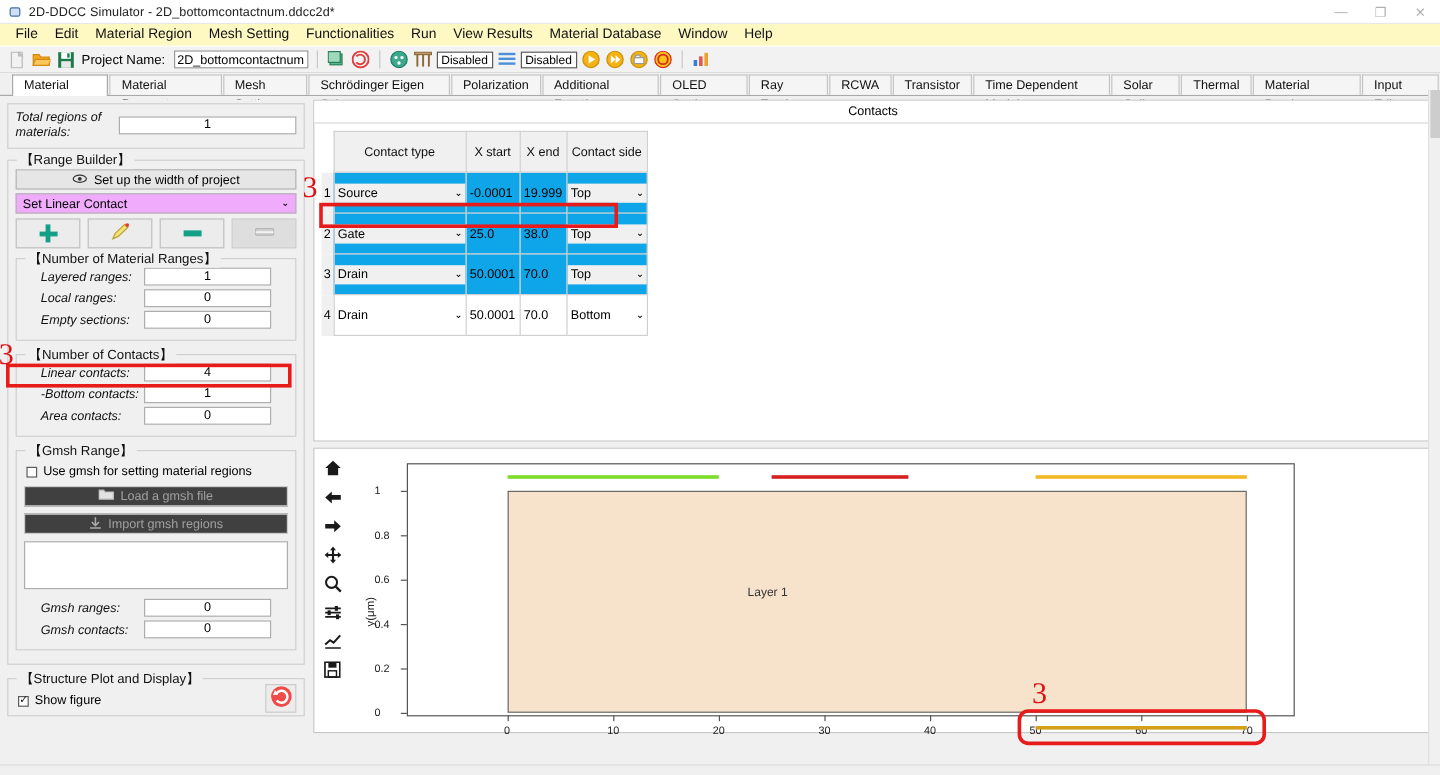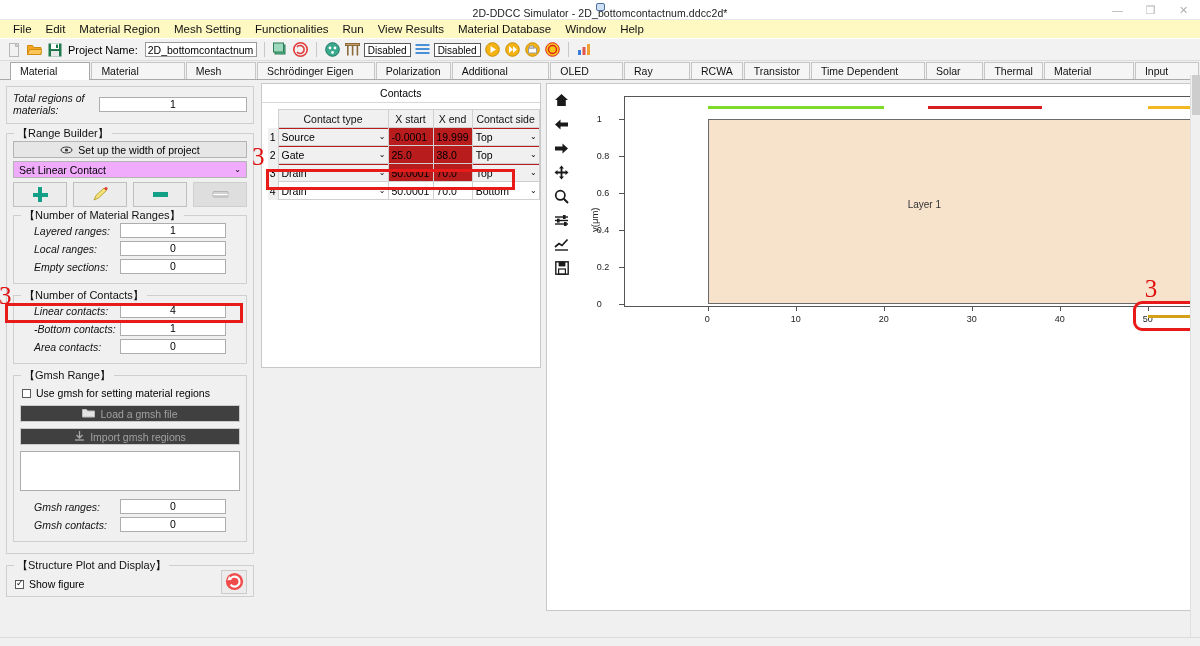--- a/index.html
+++ b/index.html
@@ -5,21 +5,21 @@
   * { box-sizing: border-box; }
   html, body { margin:0; padding:0; }
   body {
     width:1200px; height:646px; overflow:hidden;
     font-family:"Liberation Sans", sans-serif;
     font-size:11px; color:#000; background:#f0f0f0;
   }
   
   #titlebar {
     height:20px; background:#ffffff; display:flex; align-items:center;
-    border-bottom:1px solid #e8e8e8; position:relative;flex-direction:column;
+    border-bottom:1px solid #e8e8e8; position:relative;
   }
   #app-icon { width:14px; height:14px; margin:0 4px 0 6px; position:relative; }
   #app-icon .dot { position:absolute; left:2px; top:3px; width:9px; height:8px;
     border:1.4px solid #4a6fa5; border-radius:2px; background:#cfe0f5; }
   #title-text { font-size:10.5px; color:#222; letter-spacing:0.1px; }
   #win-controls { position:absolute; right:0; top:0; height:20px; display:flex; }
   #win-controls div { width:33px; height:20px; display:flex; align-items:center;
      justify-content:center; color:#b0b0b0; font-size:11px; }
   
   #menubar { height:19px; background:#fef9c3; display:flex; align-items:center;
@@ -79,35 +79,35 @@
     font-size:9px; color:#111; }
   .gbtn { height:17px; border:1px solid #cacaca; background:#404040; color:#a0a0a0;
     display:flex; align-items:center; justify-content:center; gap:5px;
     font-size:10.5px; margin:6px 0; }
   .bigbox { height:40px; border:1px solid #adadad; background:#ffffff; margin:5px 0 8px 0; }
   
   #hl-bottom { position:absolute; border:3px solid #e81b1b; pointer-events:none; }
   .annot3 { position:absolute; color:#e01010; font-size:25px;
     font-family:"Liberation Serif", serif; font-weight:400; line-height:1; }
   
-  #rightpanel { flex:1; padding:0 6px 16px 3px; display:flex; flex-direction:row; gap:5px;justify-content:space-between; }
+  #rightpanel { flex:1; padding:0 6px 16px 3px; display:flex; flex-direction:column; gap:5px;justify-content:space-between; }
   .panel { border:1px solid #c8c8c8; background:#ffffff; position:relative; }
   #contacts-panel { height:285px; }
   #contacts-caption { text-align:center; font-size:10.5px; padding:3px 0 3px 0;
     background:#ffffff; border-bottom:1px solid #d8d8d8; }
   
   #tbl { border-collapse:collapse; margin:6px 0 0 6px; table-layout:fixed; }
   #tbl th, #tbl td { border:1px solid #d0d0d0; font-size:10.5px; font-weight:normal;
-    height:18px; padding:0 3px; }
+    height:34px; padding:0 3px; }
   #tbl th { background:#f0f0f0; text-align:center; color:#111; }
   #tbl td.rownum { background:#f0f0f0; width:10px; text-align:center; padding:0;
     border:none; font-size:10.5px; }
   .cellcombo { display:flex; align-items:center; justify-content:space-between;
     background:#f0f0f0; height:16px; padding:0 2px 0 3px; margin:0 -3px; }
-  td.plain { background:#b91c1c; }
+  td.plain { background:#0ea5e9; }
   tr.sel td { background:#ffffff; }
   tr.sel .cellcombo { background:#ffffff; }
   #hl-row { position:absolute; border:3px solid #e81b1b; pointer-events:none; }
   
   #plot-panel { flex:1; display:flex; }
   #mpl-toolbar { width:30px; padding-top:8px; display:flex; flex-direction:column;
     align-items:center; gap:8px; }
   #mpl-toolbar .mico { width:16px; height:16px; display:flex; align-items:center;
     justify-content:center; }
   #plotarea { flex:1; position:relative; }

